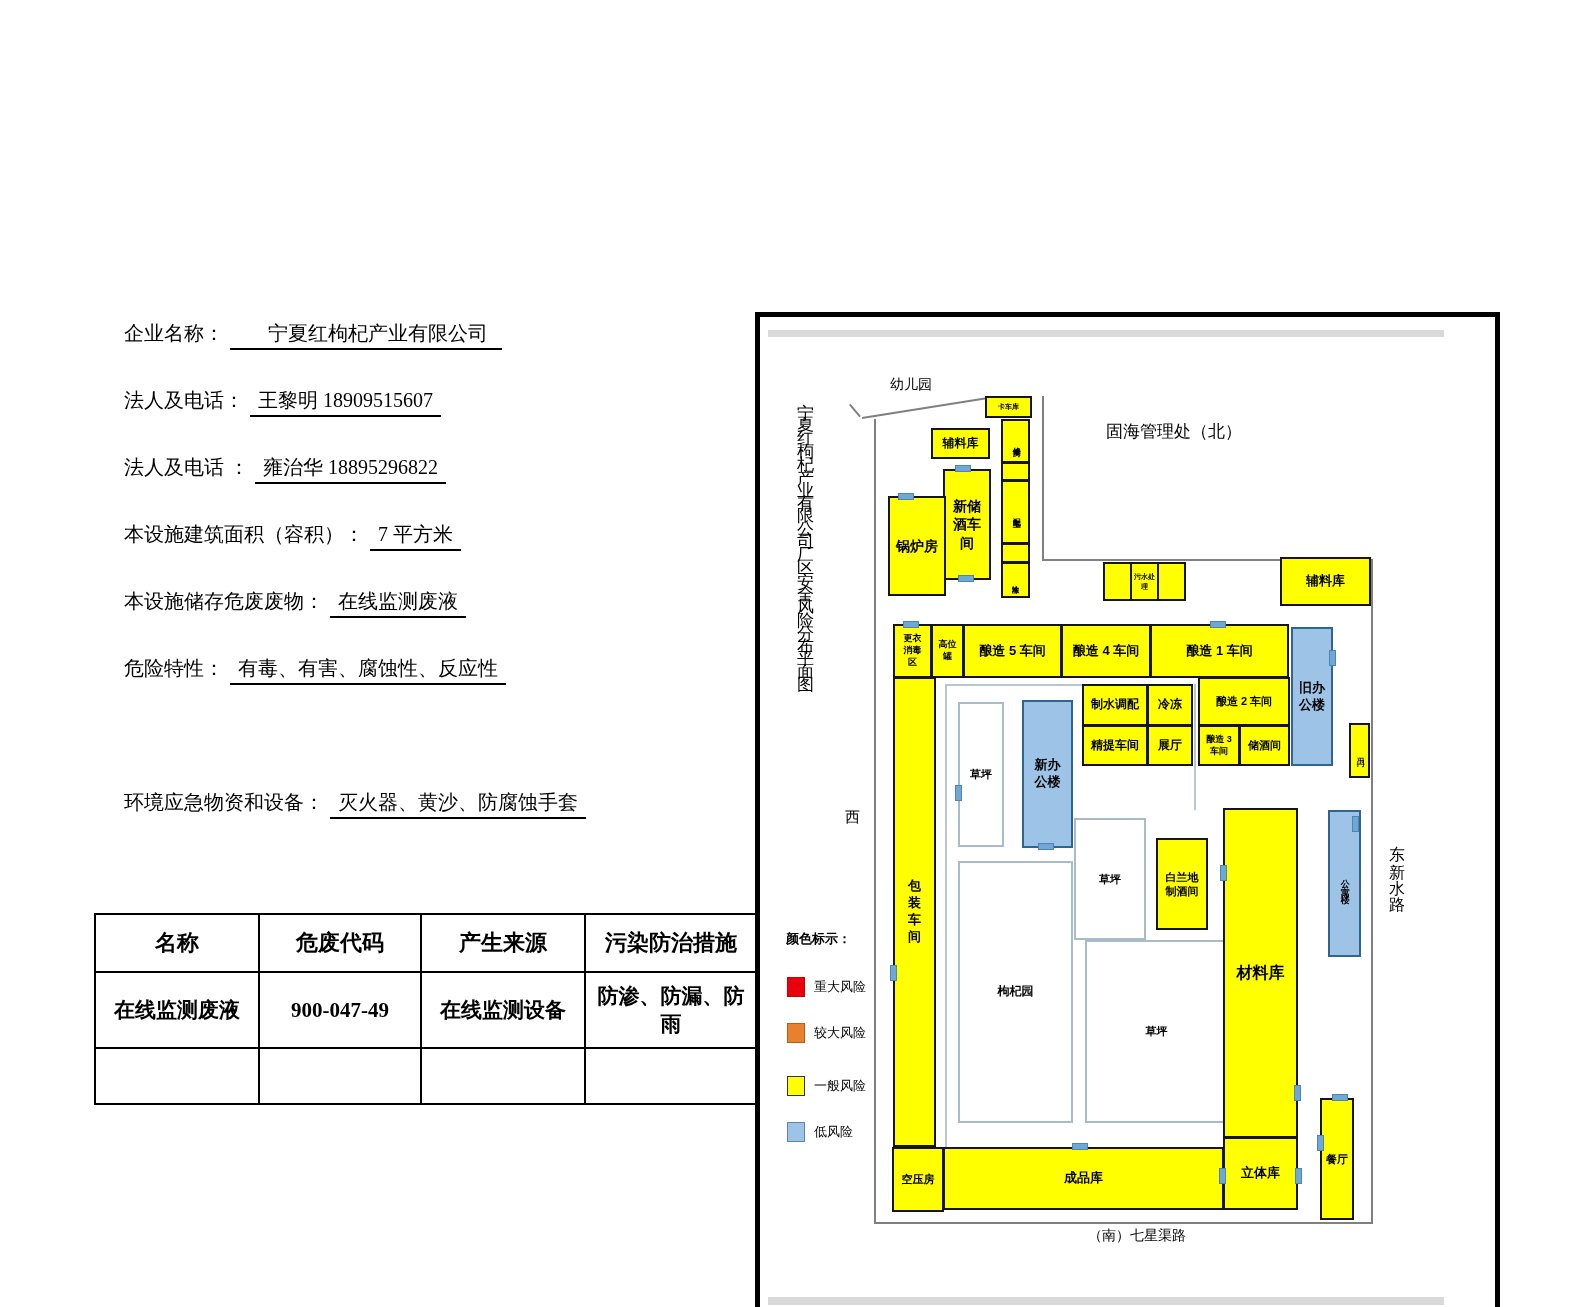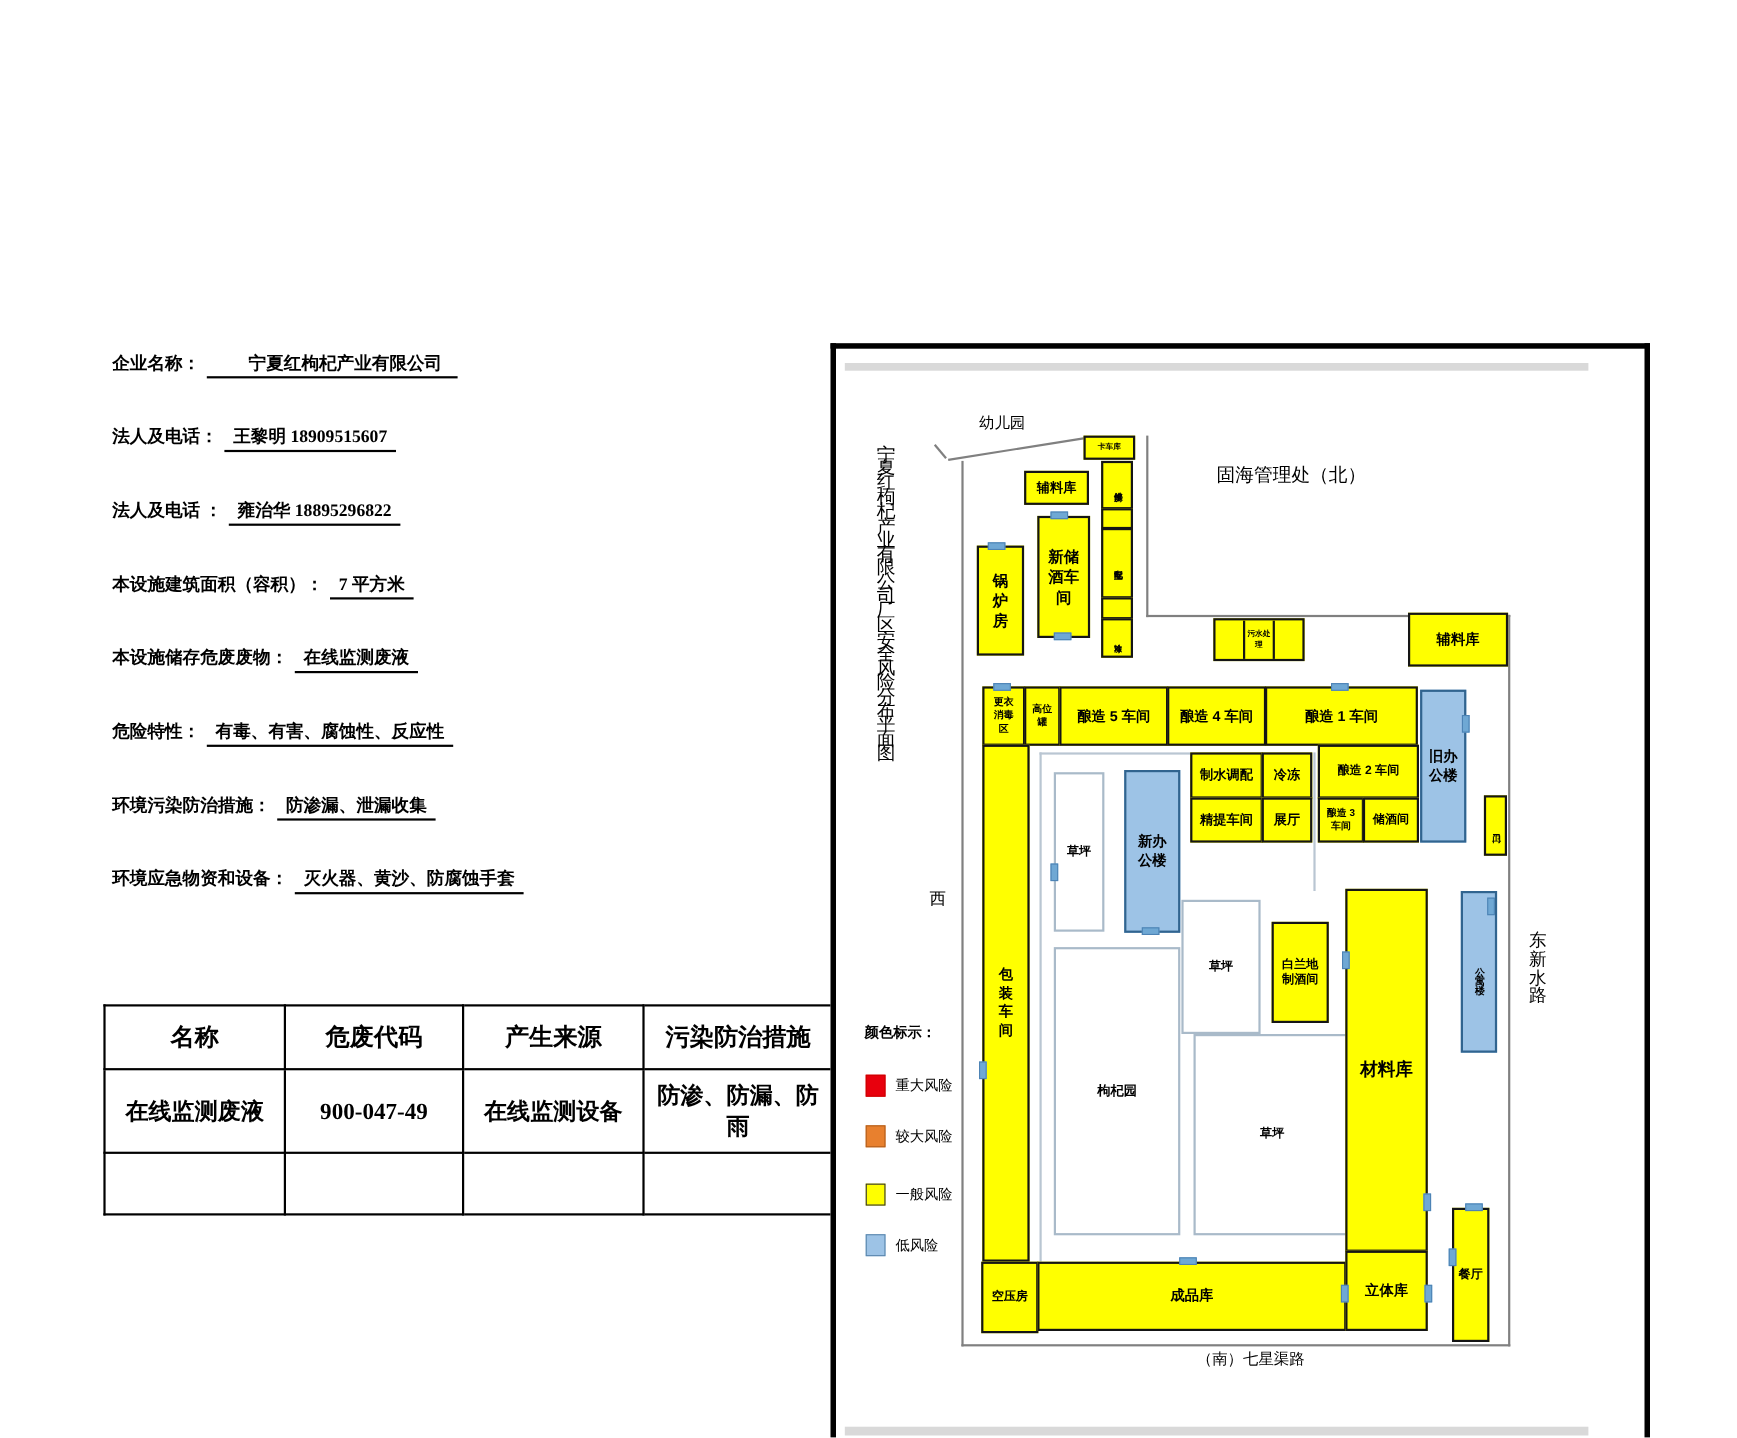--- a/index.html
+++ b/index.html
@@ -4,22 +4,22 @@
 <style>
   html,body{margin:0;padding:0;background:#fff;}
   .page{position:relative;width:1579px;height:1307px;background:#fff;overflow:hidden;
         font-family:"Liberation Sans",sans-serif;color:#000;}
 
   
   .doc-title{position:absolute;left:380px;top:148px;width:1120px;text-align:center;
     font-family:"Liberation Serif",serif;font-weight:bold;font-size:92px;letter-spacing:1px;white-space:nowrap;}
 
   
-  .info-line{position:absolute;left:102px;white-space:nowrap;
-    font-family:"Liberation Serif",serif;font-weight:bold;font-size:16px;}
+  .info-line{position:absolute;left:124px;white-space:nowrap;
+    font-family:"Liberation Serif",serif;font-weight:normal;font-size:20px;}
   .info-label{display:inline-block;}
   .uval{display:inline-block;border-bottom:2px solid #000;padding:0 8px 1px 8px;margin-left:6px;}
   .uval.wide{padding-left:38px;padding-right:14px;}
 
   
   .waste-table{position:absolute;left:94px;top:913px;border-collapse:collapse;
     font-family:"Liberation Serif",serif;font-weight:bold;font-size:21px;table-layout:fixed;}
   .waste-table td,.waste-table th{border:2.5px solid #000;text-align:center;vertical-align:middle;
     padding:2px 6px;line-height:1.35;}
   .waste-table th{height:52px;font-size:22px;margin-top:40px;}
@@ -86,23 +86,20 @@
     <span class="info-label">法人及电话 ：</span><span class="uval">雍治华 18895296822</span>
   </div>
   <div class="info-line" style="top:521px">
     <span class="info-label">本设施建筑面积（容积）：</span><span class="uval">7 平方米</span>
   </div>
   <div class="info-line" style="top:588px">
     <span class="info-label">本设施储存危废废物：</span><span class="uval">在线监测废液</span>
   </div>
   <div class="info-line" style="top:655px">
     <span class="info-label">危险特性：</span><span class="uval">有毒、有害、腐蚀性、反应性</span>
-  </div>
-  <div class="info-line" style="top:722px">
-    <span class="info-label">环境污染防治措施：</span><span class="uval">防渗漏、泄漏收集</span>
   </div>
   <div class="info-line" style="top:789px">
     <span class="info-label">环境应急物资和设备：</span><span class="uval">灭火器、黄沙、防腐蚀手套</span>
   </div>
 
   <table class="waste-table">
     <tbody>
         <tr>
       <th style="width:150px">名称</th>
       <th style="width:148px">危废代码</th>
@@ -166,21 +163,21 @@
   <div class="iline" style="left:1194px;top:684px;width:2px;height:126px"></div>
 
   <div class="bld y" style="left:985px;top:396px;width:47px;height:22px;font-size:7px">卡车库</div>
   <div class="bld y vert" style="left:1001px;top:419px;width:29px;height:44px;font-size:8px">维修房</div>
   <div class="bld y" style="left:1001px;top:462px;width:29px;height:19px"></div>
   <div class="bld y vert" style="left:1001px;top:480px;width:29px;height:64px;font-size:8px">配电室</div>
   <div class="bld y" style="left:1001px;top:543px;width:29px;height:20px"></div>
   <div class="bld y vert" style="left:1001px;top:562px;width:29px;height:36px;font-size:7px">冷冻站</div>
   <div class="bld y" style="left:931px;top:428px;width:59px;height:31px;font-size:12px">辅料库</div>
   <div class="bld y" style="left:943px;top:469px;width:48px;height:111px;font-size:14px;padding:0 4px">新储酒车间</div>
-  <div class="bld y" style="left:888px;top:496px;width:43px;height:100px;font-size:14px;padding:0 6px">锅炉房</div>
+  <div class="bld y" style="left:888px;top:496px;width:58px;height:100px;font-size:14px;padding:0 6px">锅炉房</div>
   <div class="bld y strip3" style="left:1103px;top:562px;width:83px;height:39px;font-size:7px">
     <div class="cell"></div>
     <div class="cell">污水处理</div>
     <div class="cell"></div>
   </div>
   <div class="bld y" style="left:1280px;top:557px;width:91px;height:49px;font-size:13px">辅料库</div>
 
   <div class="bld y" style="left:893px;top:624px;width:39px;height:54px;font-size:9px;padding:0 5px">更衣消毒区</div>
   <div class="bld y" style="left:931px;top:624px;width:33px;height:54px;font-size:9px;padding:0 4px">高位罐</div>
   <div class="bld y" style="left:963px;top:624px;width:99px;height:54px;font-size:13px">酿造 5 车间</div>

